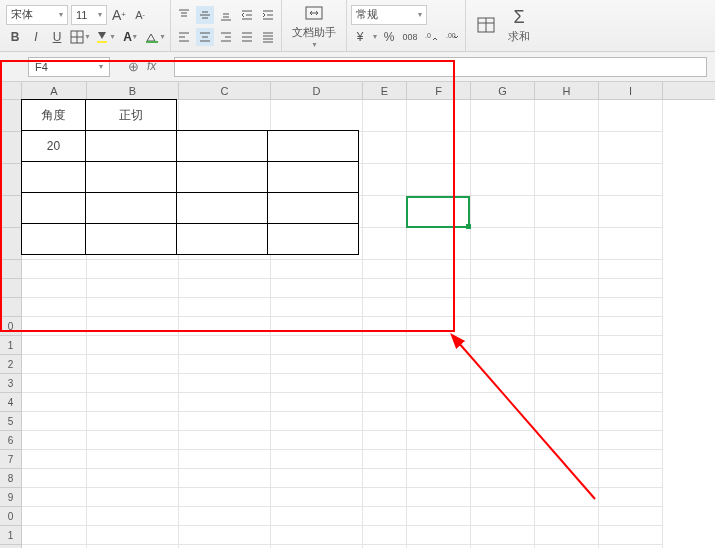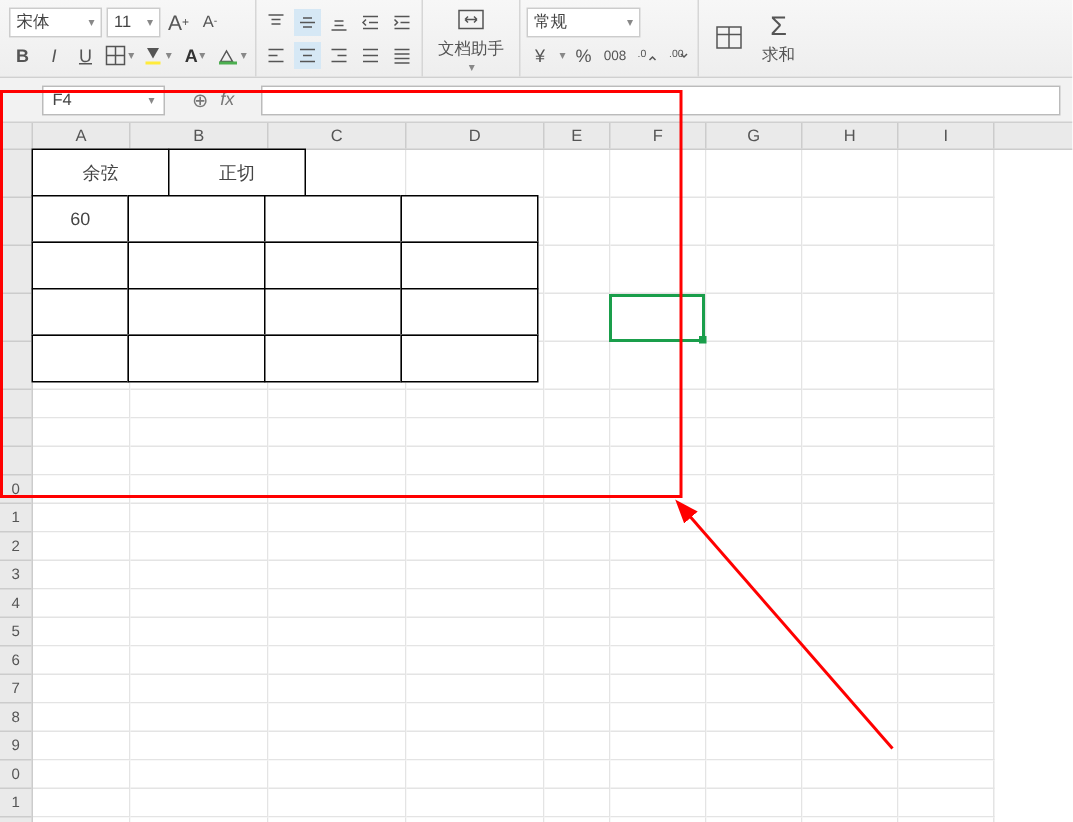--- a/index.html
+++ b/index.html
@@ -351,25 +351,25 @@
       <div class="row-h">8</div>
       <div class="row-h">9</div>
       <div class="row-h">0</div>
       <div class="row-h">1</div>
       <div class="row-h">2</div>
     </div>
   <div class="cells" id="cells">
 
     <div class="tbl" id="tbl">
         <div class="trow">
-          <div class="tcell hdr" style="width: 92px;">余弦</div>
+          <div class="tcell hdr" style="width: 65px;">角度</div>
           <div class="tcell hdr" style="width: 92px;">正切</div>
         </div>
         <div class="trow">
-          <div class="tcell" style="width: 65px;">60</div>
+          <div class="tcell" style="width: 65px;">20</div>
           <div class="tcell" style="width: 92px;"></div>
           <div class="tcell" style="width: 92px;"></div>
           <div class="tcell" style="width: 92px;"></div>
         </div>
         <div class="trow">
           <div class="tcell" style="width: 65px;"></div>
           <div class="tcell" style="width: 92px;"></div>
           <div class="tcell" style="width: 92px;"></div>
           <div class="tcell" style="width: 92px;"></div>
         </div>

